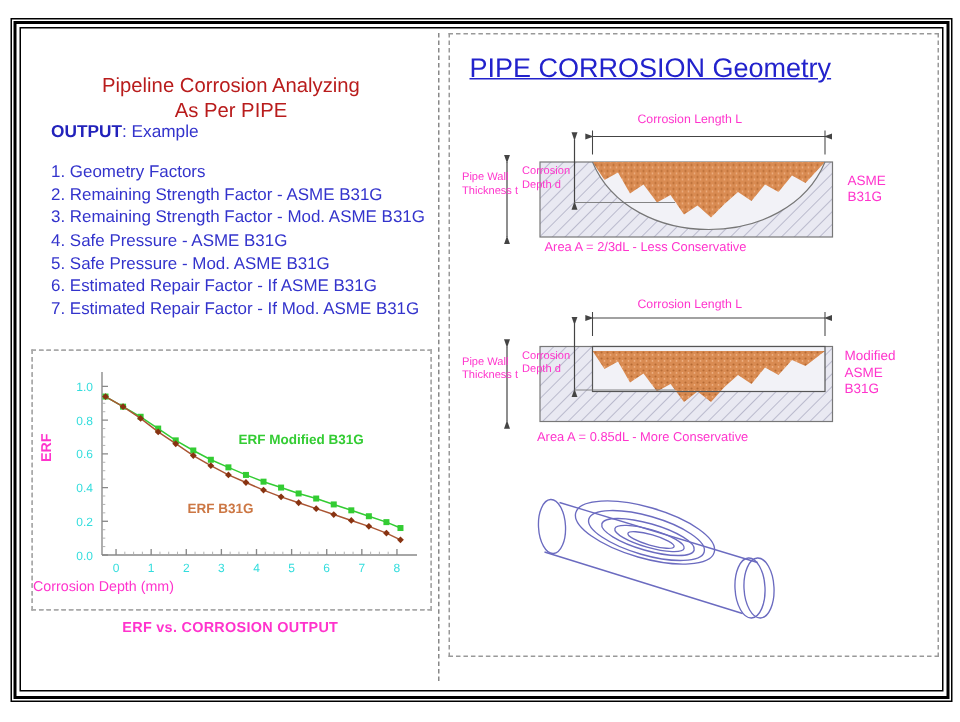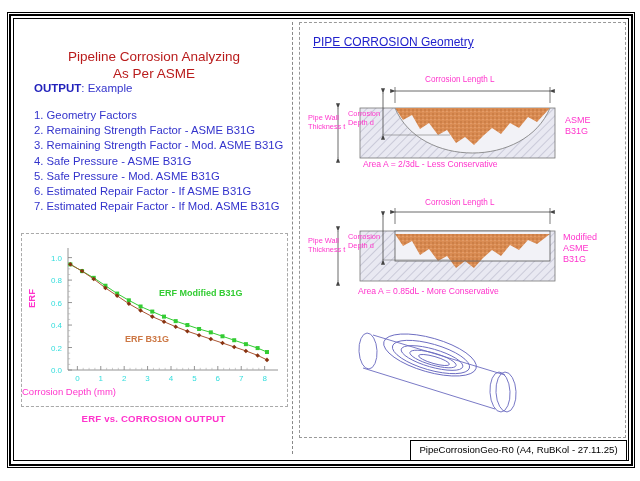--- a/index.html
+++ b/index.html
@@ -43,21 +43,21 @@
           color:#ff33cc;font-size:9.5px;}
   .series-label{position:absolute;font-size:9px;font-weight:bold;white-space:nowrap;}
   #lab-mod{left:137px;top:54px;color:#33cc33;text-align:center;width:78px;line-height:11px;}
   #lab-b31g{left:103px;top:100px;color:#cc7744;}
 
   
   #divider{position:absolute;left:292px;top:22px;width:0;height:432px;
            border-left:1px dashed #888;}
   #right-panel{position:absolute;left:299px;top:22px;width:325px;height:414px;
                border:1px dashed #999;background:#fff;}
-  #right-title{position:absolute;left:13px;top:12px;font-size:12px;color:#2222cc;
+  #right-title{position:absolute;left:13px;top:12px;font-size:18px;color:#2222cc;
                text-decoration:underline;white-space:nowrap;}
 
   .diagram{position:absolute;left:0;width:325px;}
   #diagram-1{top:50px;height:120px;}
   #diagram-2{top:175px;height:112px;}
 
   .dlabel{position:absolute;color:#ff33cc;font-size:7.4px;white-space:nowrap;line-height:9px;}
   .dcaption{position:absolute;color:#ff33cc;font-size:8.6px;white-space:nowrap;}
   .dside{position:absolute;color:#ff33cc;font-size:9px;line-height:11px;white-space:nowrap;}
 
@@ -75,21 +75,21 @@
 <div id="sheet">
 
   <div id="frame-outer"></div>
   <div id="frame-inner"></div>
   <div id="frame-page"></div>
 
   <div id="left-col">
 
     <div class="title-main">
       <div>Pipeline Corrosion Analyzing</div>
-      <div>As Per ASME</div>
+      <div>As Per PIPE</div>
     </div>
 
     <div class="output-line">
       <b>OUTPUT</b><span>: Example</span>
     </div>
 
     <ul id="factor-list">
       <li>1. Geometry Factors</li>
       <li>2. Remaining Strength Factor - ASME B31G</li>
       <li>3. Remaining Strength Factor - Mod. ASME B31G</li>
@@ -334,16 +334,13 @@
           <ellipse cx="75" cy="42" rx="48" ry="17" transform="rotate(16 75 42)"></ellipse>
           <ellipse cx="76" cy="44" rx="40" ry="13" transform="rotate(16 76 44)"></ellipse>
           <ellipse cx="77" cy="45" rx="32" ry="9" transform="rotate(16 77 45)"></ellipse>
           <ellipse cx="78" cy="46" rx="24" ry="6" transform="rotate(16 78 46)"></ellipse>
           <ellipse cx="79" cy="47" rx="16" ry="3.5" transform="rotate(16 79 47)"></ellipse>
         </g>
       </svg>
     </div>
   </div>
 
-  <div id="footer-box">
-    <div id="footer-text">PipeCorrosionGeo-R0 (A4, RuBKol - 27.11.25)</div>
-  </div>
 </div>
 
 </body></html>

